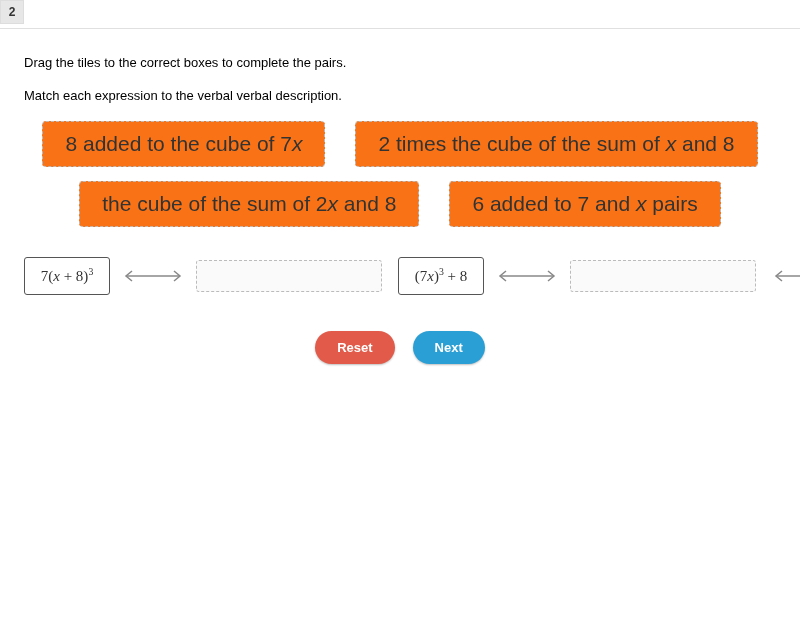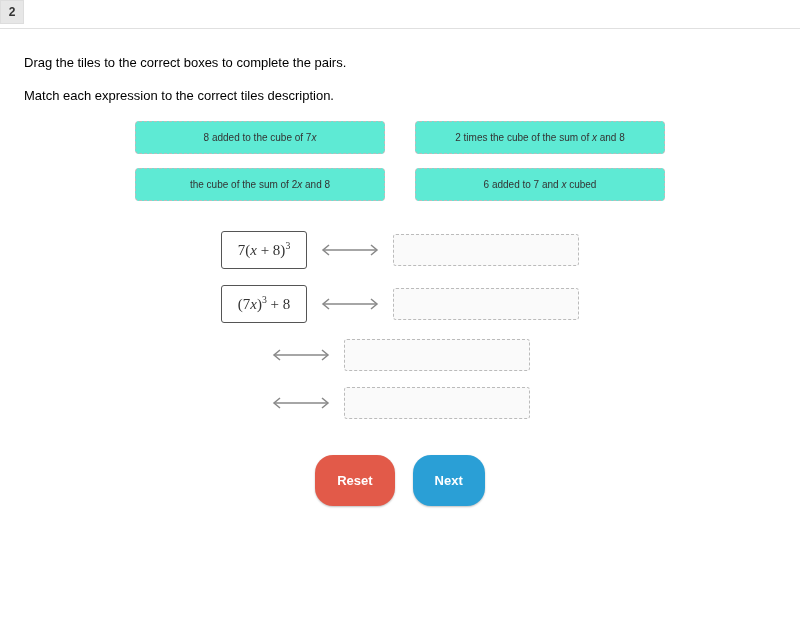--- a/index.html
+++ b/index.html
@@ -38,33 +38,33 @@
     gap: 14px;
     margin: 8px 0 30px 0;
   }
   .tile-row {
     display: flex;
     gap: 30px;
   }
   .tile {
     border: 1px dashed #bbb;
     border-radius: 4px;
-    background: #5eead4;
+    background: #f97316;
     padding: 10px 22px;
-    font-size: 10px;
+    font-size: 21px;
     color: #333;
     text-align: center;
     min-width: 250px;
     cursor: move;
     user-select: none;
   }
   .tile .var { font-style: italic; }
   .pairs {
     display: flex;
-    flex-direction: column;
+    flex-direction: row;
     gap: 16px;
     align-items: center;
   }
   .pair-row {
     display: flex;
     align-items: center;
     gap: 12px;
   }
   .expr-box {
     border: 1px solid #555;
@@ -94,53 +94,53 @@
     gap: 18px;
     justify-content: center;
     margin-top: 36px;
   }
   .btn {
     border: none;
     border-radius: 18px;
     color: #fff;
     font-weight: bold;
     font-size: 13px;
-    padding: 18px 22px;
+    padding: 9px 22px;
     cursor: pointer;
     box-shadow: 0 1px 2px rgba(0,0,0,0.25);
   }
   .btn-reset { background: #e25a49; }
   .btn-next { background: #2a9fd6; text-align: center; }
 </style>
 </head>
 <body>
 
 <div class="q-number">2</div>
 <div class="hr"></div>
 
 <div class="content">
 
   <div class="instruction">Drag the tiles to the correct boxes to complete the pairs.</div>
-  <div class="instruction">Match each expression to the correct tiles description.</div>
+  <div class="instruction">Match each expression to the verbal verbal description.</div>
 
   <div class="tiles-area">
     <div class="tile-row">
       <div class="tile">
         <span>8 added to the cube of 7</span><span class="var">x</span><span></span>
       </div>
       <div class="tile">
         <span>2 times the cube of the sum of </span><span class="var">x</span><span> and 8</span>
       </div>
     </div>
     <div class="tile-row">
       <div class="tile">
         <span>the cube of the sum of 2</span><span class="var">x</span><span> and 8</span>
       </div>
       <div class="tile">
-        <span>6 added to 7 and </span><span class="var">x</span><span> cubed</span>
+        <span>6 added to 7 and </span><span class="var">x</span><span> pairs</span>
       </div>
     </div>
   </div>
 
   <div class="pairs">
 
     <div class="pair-row">
       <div class="expr-box" title="7(x + 8)^3">
         <span><span class="n">7(</span>x<span class="n">&nbsp;+&nbsp;8)</span><sup>3</sup></span>
       </div>

